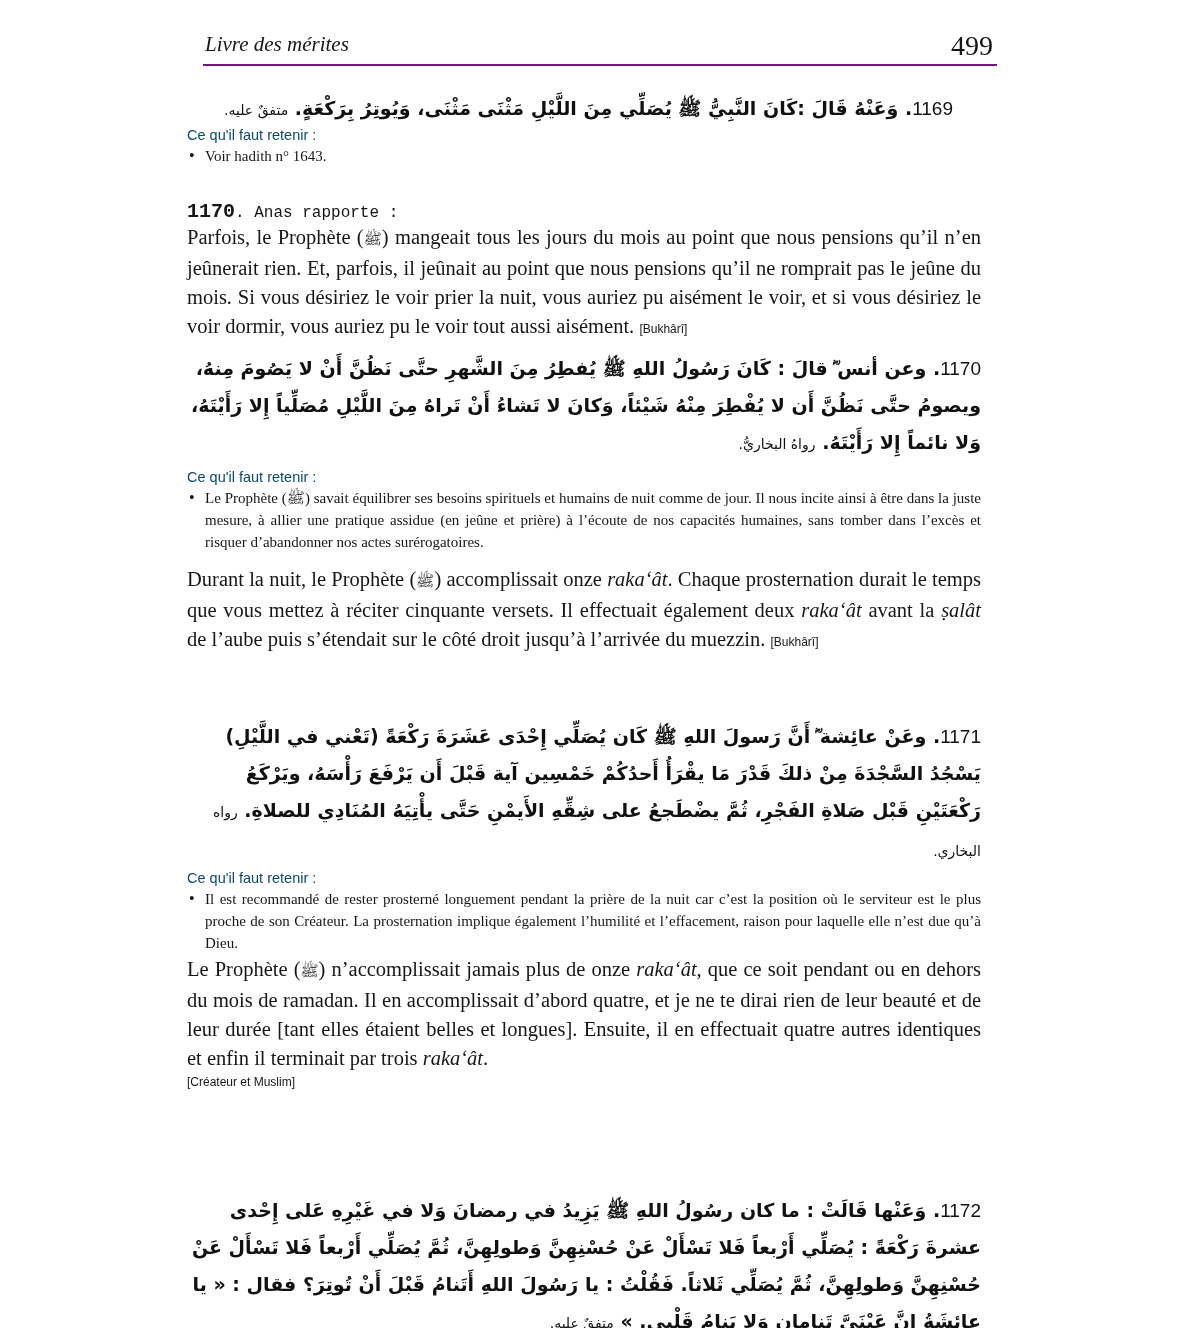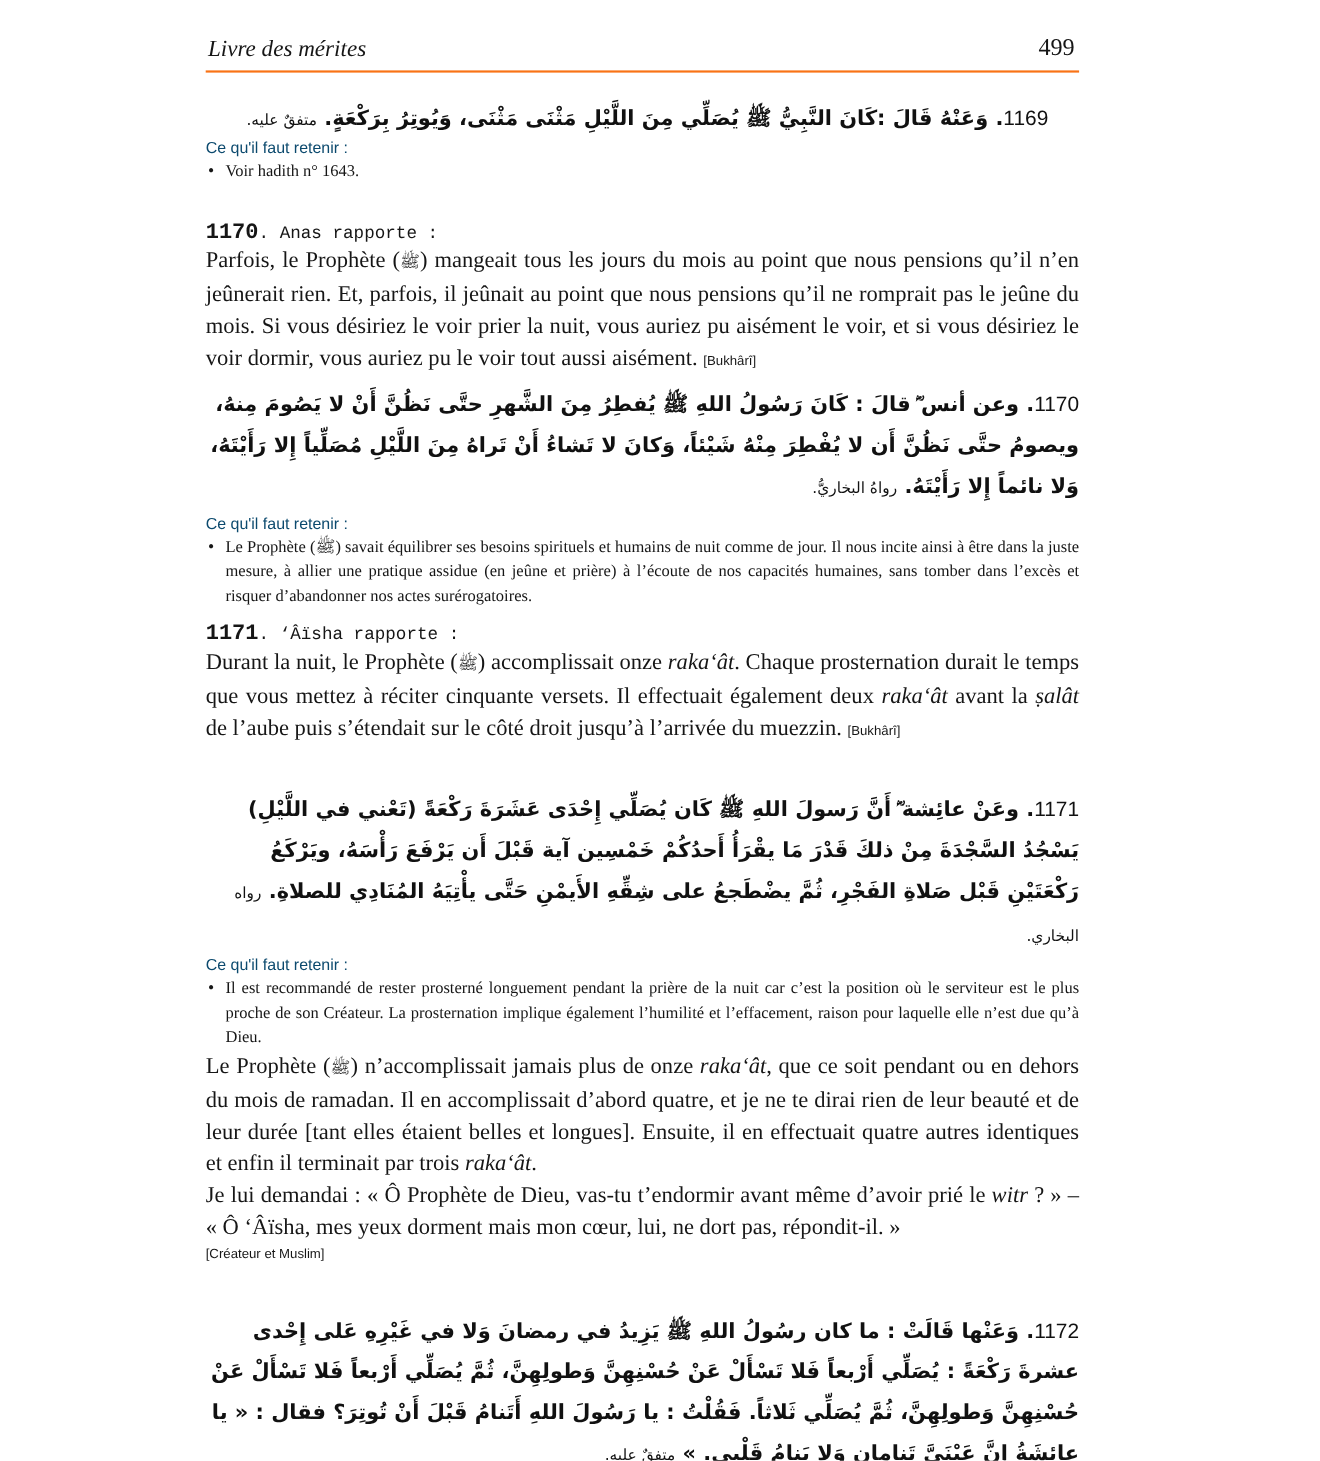--- a/index.html
+++ b/index.html
@@ -1,20 +1,20 @@
 <!DOCTYPE html>
 <html><head>
 <meta charset="utf-8">
 <style>
   html, body { margin: 0; padding: 0; background: #ffffff; }
   body { width: 1200px; height: 1328px; position: relative; overflow: hidden; color: #161616; }
   .page { position: absolute; left: 187px; top: 0; width: 794px; }
-  .header { position: absolute; top: 30px; left: 0; width: 794px; height: 34px; border-bottom: 2px solid #f97316; }
+  .header { position: absolute; top: 30px; left: 16px; width: 794px; height: 34px; border-bottom: 2px solid #701a75; }
   .header .title { position: absolute; left: 2px; top: 2px; font-family: "Liberation Serif", serif; font-style: italic; font-size: 21px; }
-  .header .pnum { position: absolute; right: 4px; top: 0px; font-family: "Liberation Serif", serif; font-size: 22px; }
+  .header .pnum { position: absolute; right: 4px; top: 0px; font-family: "Liberation Serif", serif; font-size: 28px; }
 
   .arabic { direction: rtl; text-align: right; font-family: "DejaVu Sans", sans-serif; font-size: 19px; line-height: 37px; font-weight: bold; color: #111; }
   .arabic .num { font-weight: normal; font-family: "Liberation Sans", sans-serif; margin-top: 44px; }
   .arabic .src { font-size: 14px; font-weight: normal; }
 
   .retain-label { font-family: "Liberation Sans", sans-serif; font-size: 14.5px; color: #0c4a6e; margin: 0; }
   .retain-list { margin: 2px 0 0 0; padding: 0; list-style: none; }
   .retain-list li { position: relative; padding-left: 18px; font-family: "Liberation Serif", serif; font-size: 15px; line-height: 22px; text-align: justify; }
   .retain-list li::before { content: "\2022"; position: absolute; left: 2px; top: 0; font-size: 16px; }
 
@@ -54,36 +54,34 @@
     <div class="arabic">
       <span class="num">1170</span><span>. وعن أنس ؓ قالَ : كَانَ رَسُولُ اللهِ ﷺ يُفطِرُ مِنَ الشَّهرِ حتَّى نَظُنَّ أَنْ لا يَصُومَ مِنهُ، ويصومُ حتَّى نَظُنَّ أَن لا يُفْطِرَ مِنْهُ شَيْئاً، وَكانَ لا تَشاءُ أَنْ تَراهُ مِنَ اللَّيْلِ مُصَلِّياً إِلا رَأَيْتَهُ، وَلا نائماً إِلا رَأَيْتَهُ.</span> <span class="src">رواهُ البخاريُّ.</span>
     </div>
     <p class="retain-label" style="margin-top:6px;">Ce qu'il faut retenir :</p>
     <ul class="retain-list">
       <li>Le Prophète (ﷺ) savait équilibrer ses besoins spirituels et humains de nuit comme de jour. Il nous incite ainsi à être dans la juste mesure, à allier une pratique assidue (en jeûne et prière) à l’écoute de nos capacités humaines, sans tomber dans l’excès et risquer d’abandonner nos actes surérogatoires.</li>
     </ul>
   </div>
 
   <div class="abs" style="top:565px;">
-    <p class="hadith-head"><b>1171</b><span>. ‘Âïsha rapporte :</span></p>
     <p class="hadith-body"><span>Durant la nuit, le Prophète (</span><span class="saw">ﷺ</span><span>) accomplissait onze </span><i>raka‘ât</i><span>. Chaque prosternation durait le temps que vous mettez à réciter cinquante versets. Il effectuait également deux </span><i>raka‘ât</i><span> avant la </span><i>ṣalât</i><span> de l’aube puis s’étendait sur le côté droit jusqu’à l’arrivée du muezzin.</span> <span class="ref">[Bukhârî]</span></p>
   </div>
   <div class="abs" style="top:718px;">
     <div class="arabic">
       <span class="num">1171</span><span>. وعَنْ عائِشة ؓ أَنَّ رَسولَ اللهِ ﷺ كَان يُصَلِّي إِحْدَى عَشَرَةَ رَكْعَةً (تَعْني في اللَّيْلِ) يَسْجُدُ السَّجْدَةَ مِنْ ذلكَ قَدْرَ مَا يقْرَأُ أَحدُكُمْ خَمْسِين آية قَبْلَ أَن يَرْفَعَ رَأْسَهُ، ويَرْكَعُ رَكْعَتَيْنِ قَبْل صَلاةِ الفَجْرِ، ثُمَّ يضْطَجعُ على شِقِّهِ الأَيمْنِ حَتَّى يأْتِيَهُ المُنَادِي للصلاةِ.</span> <span class="src">رواه البخاري.</span>
     </div>
     <p class="retain-label" style="margin-top:0px;">Ce qu'il faut retenir :</p>
     <ul class="retain-list">
       <li>Il est recommandé de rester prosterné longuement pendant la prière de la nuit car c’est la position où le serviteur est le plus proche de son Créateur. La prosternation implique également l’humilité et l’effacement, raison pour laquelle elle n’est due qu’à Dieu.</li>
     </ul>
   </div>
 
   <div class="abs" style="top:955px;">
     <p class="hadith-body"><span>Le Prophète (</span><span class="saw">ﷺ</span><span>) n’accomplissait jamais plus de onze </span><i>raka‘ât</i><span>, que ce soit pendant ou en dehors du mois de ramadan. Il en accomplissait d’abord quatre, et je ne te dirai rien de leur beauté et de leur durée [tant elles étaient belles et longues]. Ensuite, il en effectuait quatre autres identiques et enfin il terminait par trois </span><i>raka‘ât</i><span>.</span></p>
-    <p class="hadith-body"><span>Je lui demandai : « Ô Prophète de Dieu, vas-tu t’endormir avant même d’avoir prié le </span><i>witr</i><span> ? » – « Ô ‘Âïsha, mes yeux dorment mais mon cœur, lui, ne dort pas, répondit-il. »</span></p>
     <p class="ref" style="margin:2px 0 0 0;">[Créateur et Muslim]</p>
   </div>
   <div class="abs" style="top:1192px;">
     <div class="arabic">
       <span class="num">1172</span><span>. وَعَنْها قَالَتْ : ما كان رسُولُ اللهِ ﷺ يَزِيدُ في رمضانَ وَلا في غَيْرِهِ عَلى إِحْدى عشرةَ رَكْعَةً : يُصَلِّي أَرْبعاً فَلا تَسْأَلْ عَنْ حُسْنِهِنَّ وَطولِهِنَّ، ثُمَّ يُصَلِّي أَرْبعاً فَلا تَسْأَلْ عَنْ حُسْنِهِنَّ وَطولِهِنَّ، ثُمَّ يُصَلِّي ثَلاثاً. فَقُلْتُ : يا رَسُولَ اللهِ أَتَنامُ قَبْلَ أَنْ تُوتِرَ؟ فقال : « يا عائِشَةُ إِنَّ عَيْنَيَّ تَنامانِ وَلا يَنامُ قَلْبِي. »</span> <span class="src">متفقٌ عليه.</span>
     </div>
   </div>
 
 </div>
 

